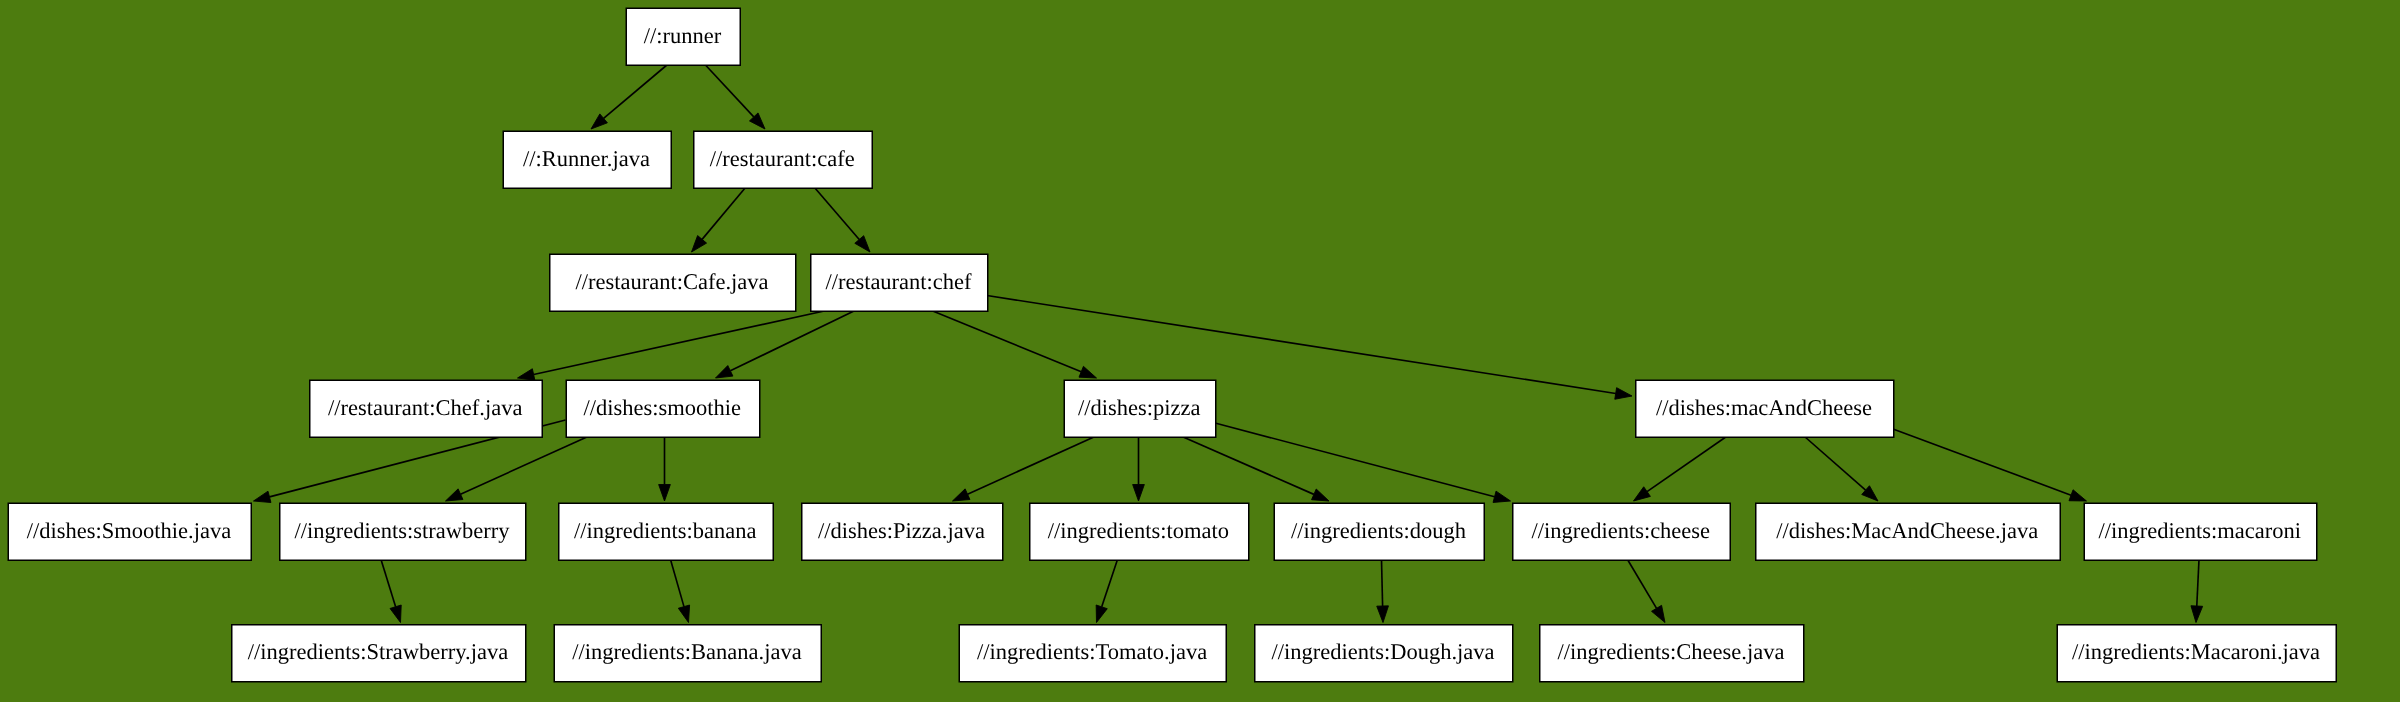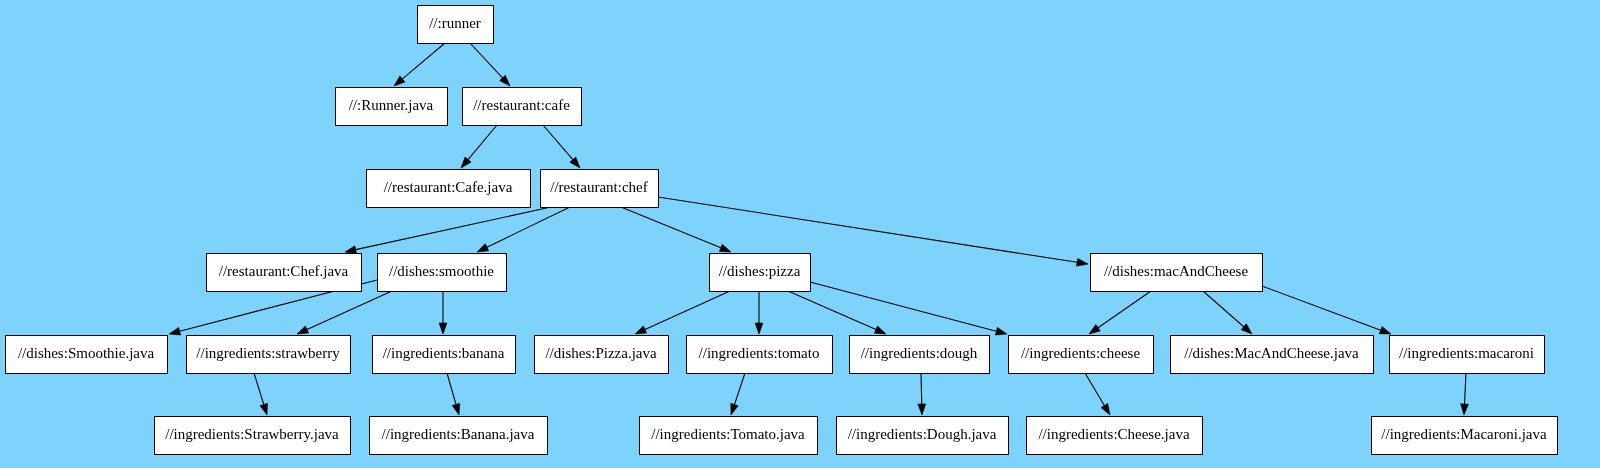--- a/index.html
+++ b/index.html
@@ -4,21 +4,21 @@
 <style>
   html, body {
     margin: 0;
     padding: 0;
     background: #ffffff;
   }
   #graph-root {
     position: relative;
     width: 1600px;
     height: 468px;
-    background: #7dd3fc;
+    background: #4d7c0f;
     font-family: "Liberation Serif", "DejaVu Serif", serif;
     overflow: hidden;
   }
   svg#graph-svg {
     position: absolute;
     left: 0;
     top: 0;
     width: 1600px;
     height: 468px;
     display: block;

